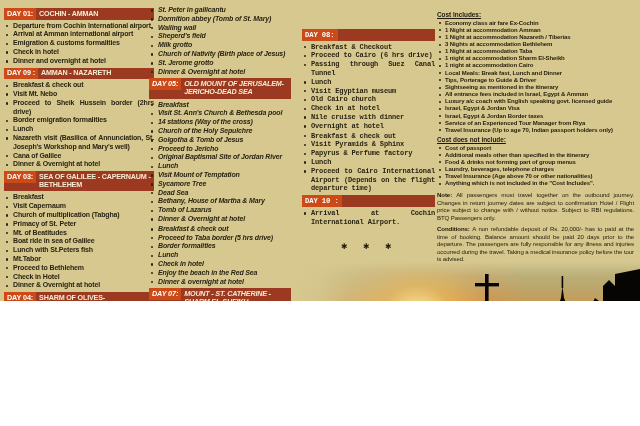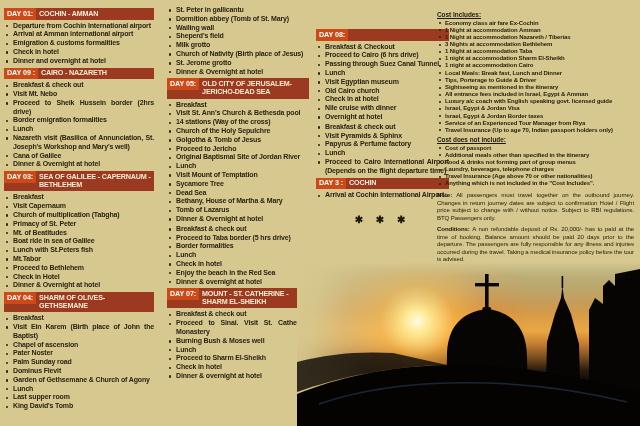--- a/index.html
+++ b/index.html
@@ -1,25 +1,25 @@
 <!DOCTYPE html>
 <html><head>
 <meta charset="utf-8">
 <style>
   html,body{margin:0;padding:0;}
   .page{
-    position:relative;width:640px;height:426px;overflow:hidden;
+    position:relative;width:640px;height:301px;overflow:hidden;
     background:#d6c88f;
     font-family:"Liberation Sans",sans-serif;
     color:#251f10;
   }
   .col{position:absolute;top:6px;}
   .col1{left:4px;width:150px;}
-  .col2{left:167px;width:142px;}
-  .col3{left:316px;width:133px;top:27px;}
+  .col2{left:149px;width:142px;font-style:italic;}
+  .col3{left:302px;width:133px;top:27px;font-family:Liberation Mono, monospace;}
   .col4{left:437px;width:197px;top:9px;z-index:2;}
 
   .day-header{
     display:flex;align-items:flex-start;
     background:#9b3a20;color:#f6ebd2;
     font-weight:bold;font-size:7.2px;line-height:8.6px;
     margin:2px 0 2px;letter-spacing:-0.1px;
   }
   .day-label{
     background:#cb4a17;color:#ffffff;
@@ -112,21 +112,21 @@
       </div>
       <ul class="itin-list">
         <li>Departure from Cochin International airport</li>
         <li>Arrival at Amman international airport</li>
         <li>Emigration &amp; customs formalities</li>
         <li>Check in hotel</li>
         <li>Dinner and overnight at hotel</li>
       </ul>
       <div class="day-header">
         <span class="day-label">DAY 09 :</span>
-        <span class="day-title">CAIRO -  NAZARETH</span>
+        <span class="day-title">AMMAN -  NAZARETH</span>
       </div>
       <ul class="itin-list">
         <li>Breakfast &amp; check out</li>
         <li>Visit Mt. Nebo</li>
         <li>Proceed to Sheik Hussein border (2hrs drive)</li>
         <li>Border emigration formalities</li>
         <li>Lunch</li>
         <li>Nazareth visit (Basilica of Annunciation, St. Joseph's Workshop and Mary's well)</li>
         <li>Cana of Galilee</li>
         <li>Dinner &amp; Overnight at hotel</li>
@@ -171,21 +171,21 @@
         <li>Dormition abbey (Tomb of St. Mary)</li>
         <li>Wailing wall</li>
         <li>Sheperd's field</li>
         <li>Milk grotto</li>
         <li>Church of Nativity (Birth place of Jesus)</li>
         <li>St. Jerome grotto</li>
         <li>Dinner &amp; Overnight at hotel</li>
       </ul>
       <div class="day-header">
         <span class="day-label">DAY 05:</span>
-        <span class="day-title">OLD CITY OF JERUSALEM-JERICHO-DEAD SEA</span>
+        <span class="day-title">OLD MOUNT OF JERUSALEM-JERICHO-DEAD SEA</span>
       </div>
       <ul class="itin-list">
         <li>Breakfast</li>
         <li>Visit St. Ann's Church &amp; Bethesda pool</li>
         <li>14 stations (Way of the cross)</li>
         <li>Church of the Holy Sepulchre</li>
         <li>Golgotha &amp; Tomb of Jesus</li>
         <li>Proceed to Jericho</li>
         <li>Original Baptismal Site of Jordan River</li>
         <li>Lunch</li>
@@ -235,22 +235,21 @@
         <li>Overnight at hotel</li>
       </ul>
       <ul class="itin-list">
         <li>Breakfast &amp; check out</li>
         <li>Visit Pyramids &amp; Sphinx</li>
         <li>Papyrus &amp; Perfume factory</li>
         <li>Lunch</li>
         <li>Proceed to Cairo International Airport (Depends on the flight departure time)</li>
       </ul>
       <div class="day-header">
-        <span class="day-label">DAY 3 :</span>
-        <span class="day-title">COCHIN</span>
+        <span class="day-label">DAY 10 :</span>
       </div>
       <ul class="itin-list">
         <li>Arrival at Cochin International Airport.</li>
       </ul>
       <div class="stars">✱ ✱ ✱</div>
     </div>
 
   <div class="col col4">
     <div id="side-root">
         <div class="side-heading">Cost Includes:</div>

